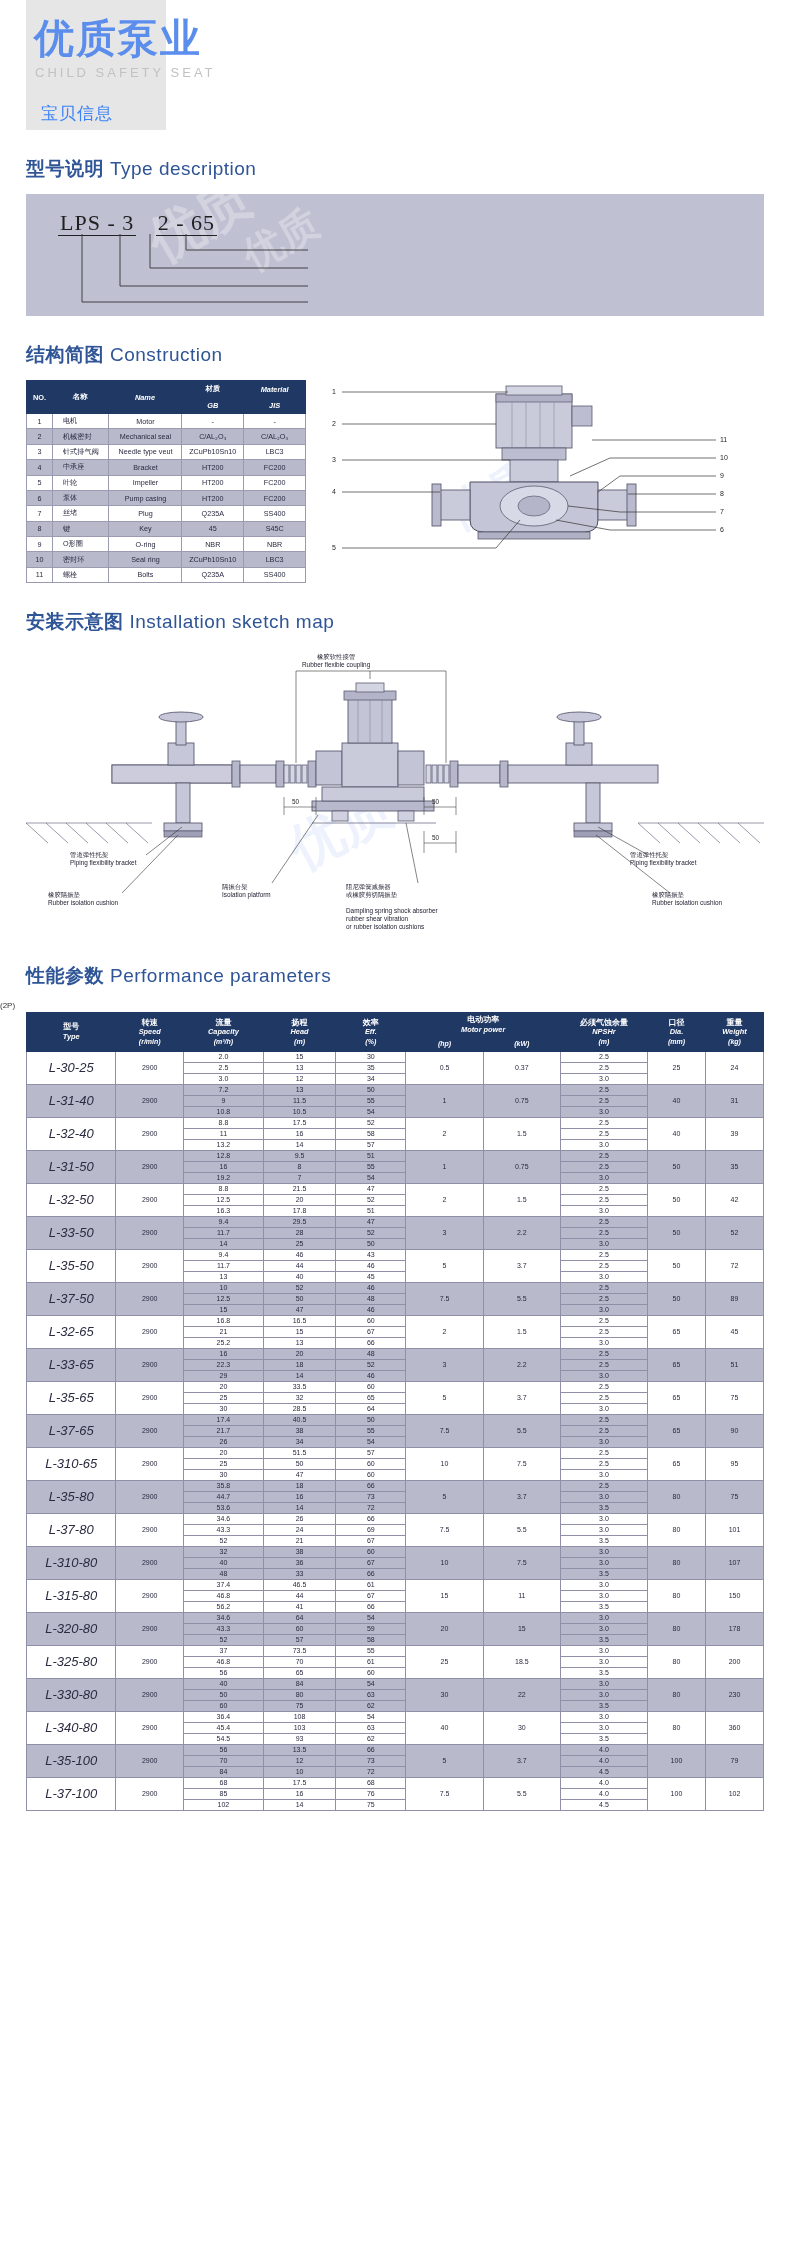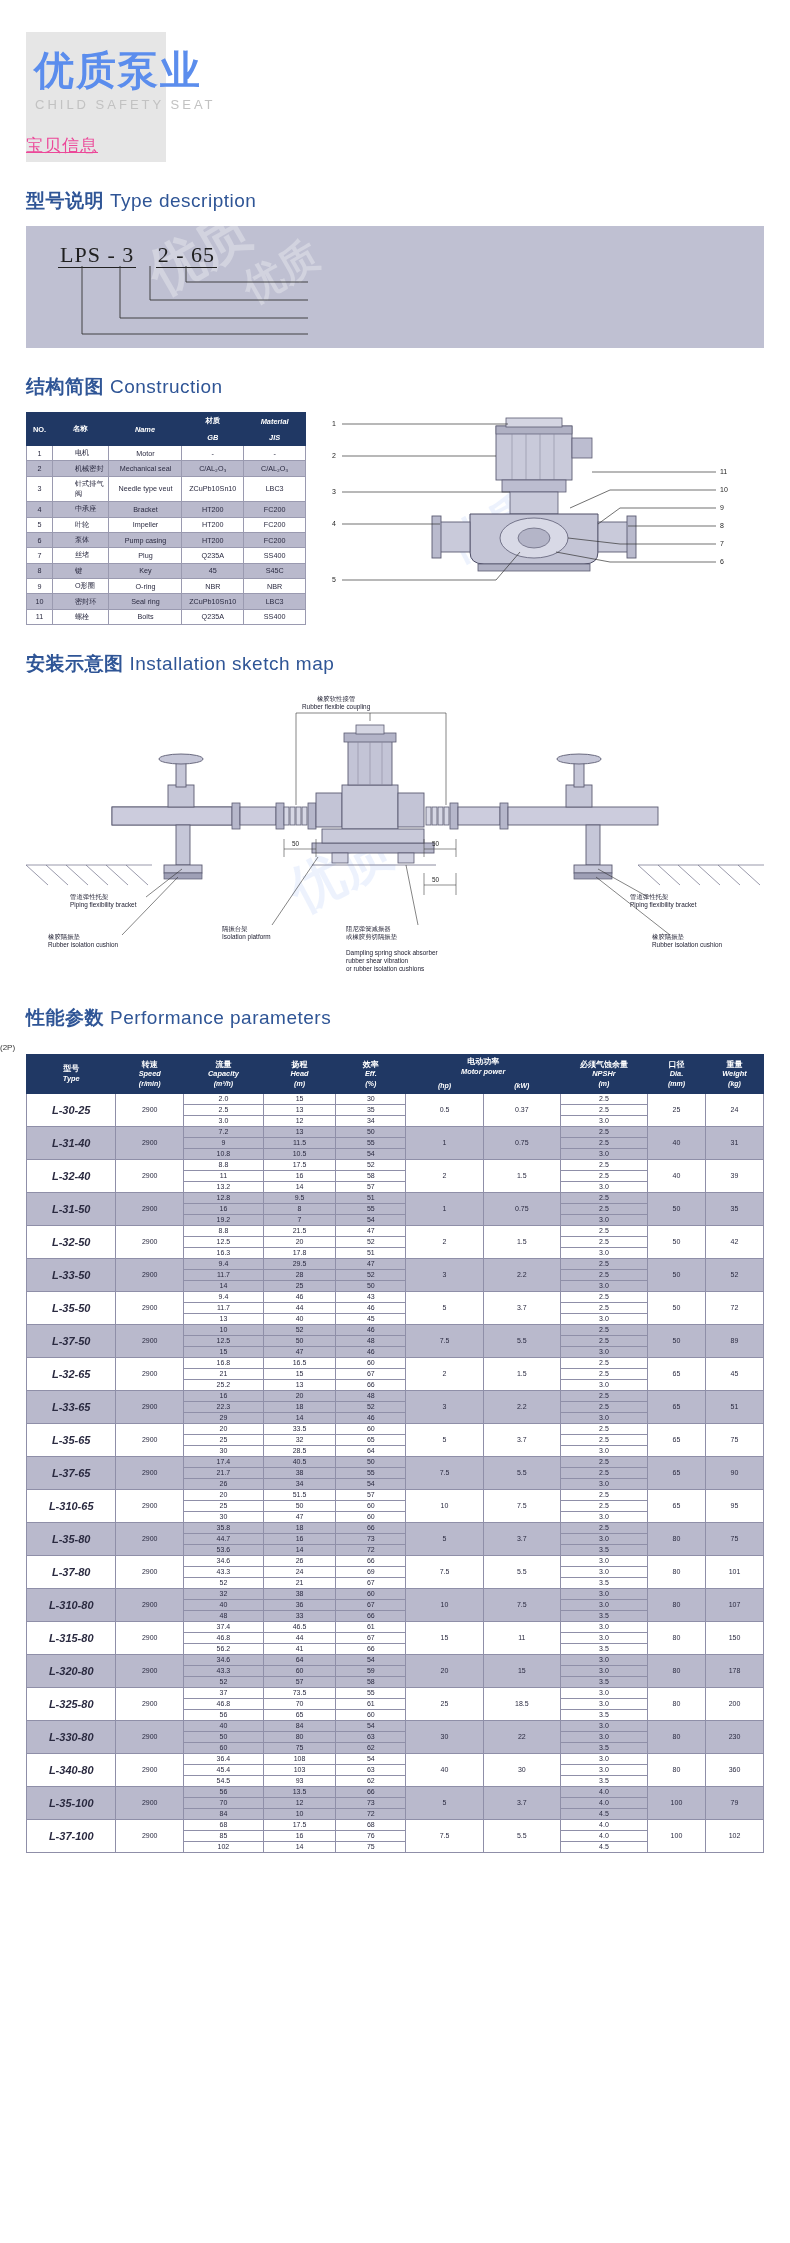--- a/index.html
+++ b/index.html
@@ -5,21 +5,21 @@
 <style>
   * { box-sizing: border-box; }
   html, body { margin: 0; padding: 0; }
   body {
     width: 790px;
     background: #ffffff;
     font-family: "Liberation Sans", "DejaVu Sans", sans-serif;
     color: #333;
     -webkit-font-smoothing: antialiased;
   }
-  .page { width: 790px; position: relative; padding: 0; margin-top: 32px; }
+  .page { width: 790px; position: relative; padding: 0; }
 
   
   .brand-block {
     position: relative;
     height: 130px;
     padding-left: 26px;
     padding-top: 14px;
   }
   .brand-bg {
     position: absolute;
@@ -42,25 +42,24 @@
     position: relative; z-index: 2;
     font-size: 13px;
     color: #c2c2c2;
     letter-spacing: 3px;
     padding-left: 9px;
     margin-top: 3px;
   }
   .brand-sub {
     position: relative; z-index: 2;
     font-size: 17px;
-    color: #ec4899;
-    padding-left: 0;
+    color: #3b82f6;
+    padding-left: 15px;
     margin-top: 22px;
     letter-spacing: 1px;
-    text-decoration: underline;
   }
 
   
   .section-title {
     font-size: 19px;
     color: #2f5596;
     font-weight: bold;
     margin: 26px 0 12px 26px;
     letter-spacing: 0.5px;
   }
@@ -129,21 +128,21 @@
     font-size: 7.4px;
   }
   table.ctable th.cnh { font-style: normal; }
   table.ctable td {
     border: 0.6px solid #9a9ab0;
     padding: 2.2px 3px;
     text-align: center;
     background: #fff;
   }
   table.ctable tr.alt td { background: #b9b9cc; }
-  table.ctable td.nm { text-align: left; padding-left: 22px; }
+  table.ctable td.nm { text-align: left; padding-left: 10px; }
   table.ctable td.en { text-align: center; padding-left: 4px; }
 
   .pump-fig {
     flex: 1;
     position: relative;
     height: 185px;
   }
 
   
   .install-wrap {
@@ -190,22 +189,22 @@
   table.ptable th .un { font-style: italic; font-weight: bold; font-size: 7px; display:block; }
   table.ptable td {
     border: 0.5px solid #8f8fa8;
     text-align: center;
     padding: 1.2px 0;
     background: #ffffff;
     height: 11px;
   }
   table.ptable td.type {
     font-style: italic;
-    font-weight: bold;
-    font-size: 11px;
+    font-weight: normal;
+    font-size: 13px;
   }
   table.ptable tr.alt td { background: #b9b9cc; }
 </style>
 </head>
 <body>
 
 <div class="page">
 
   <div class="brand-block">
     <div class="brand-bg"></div>

